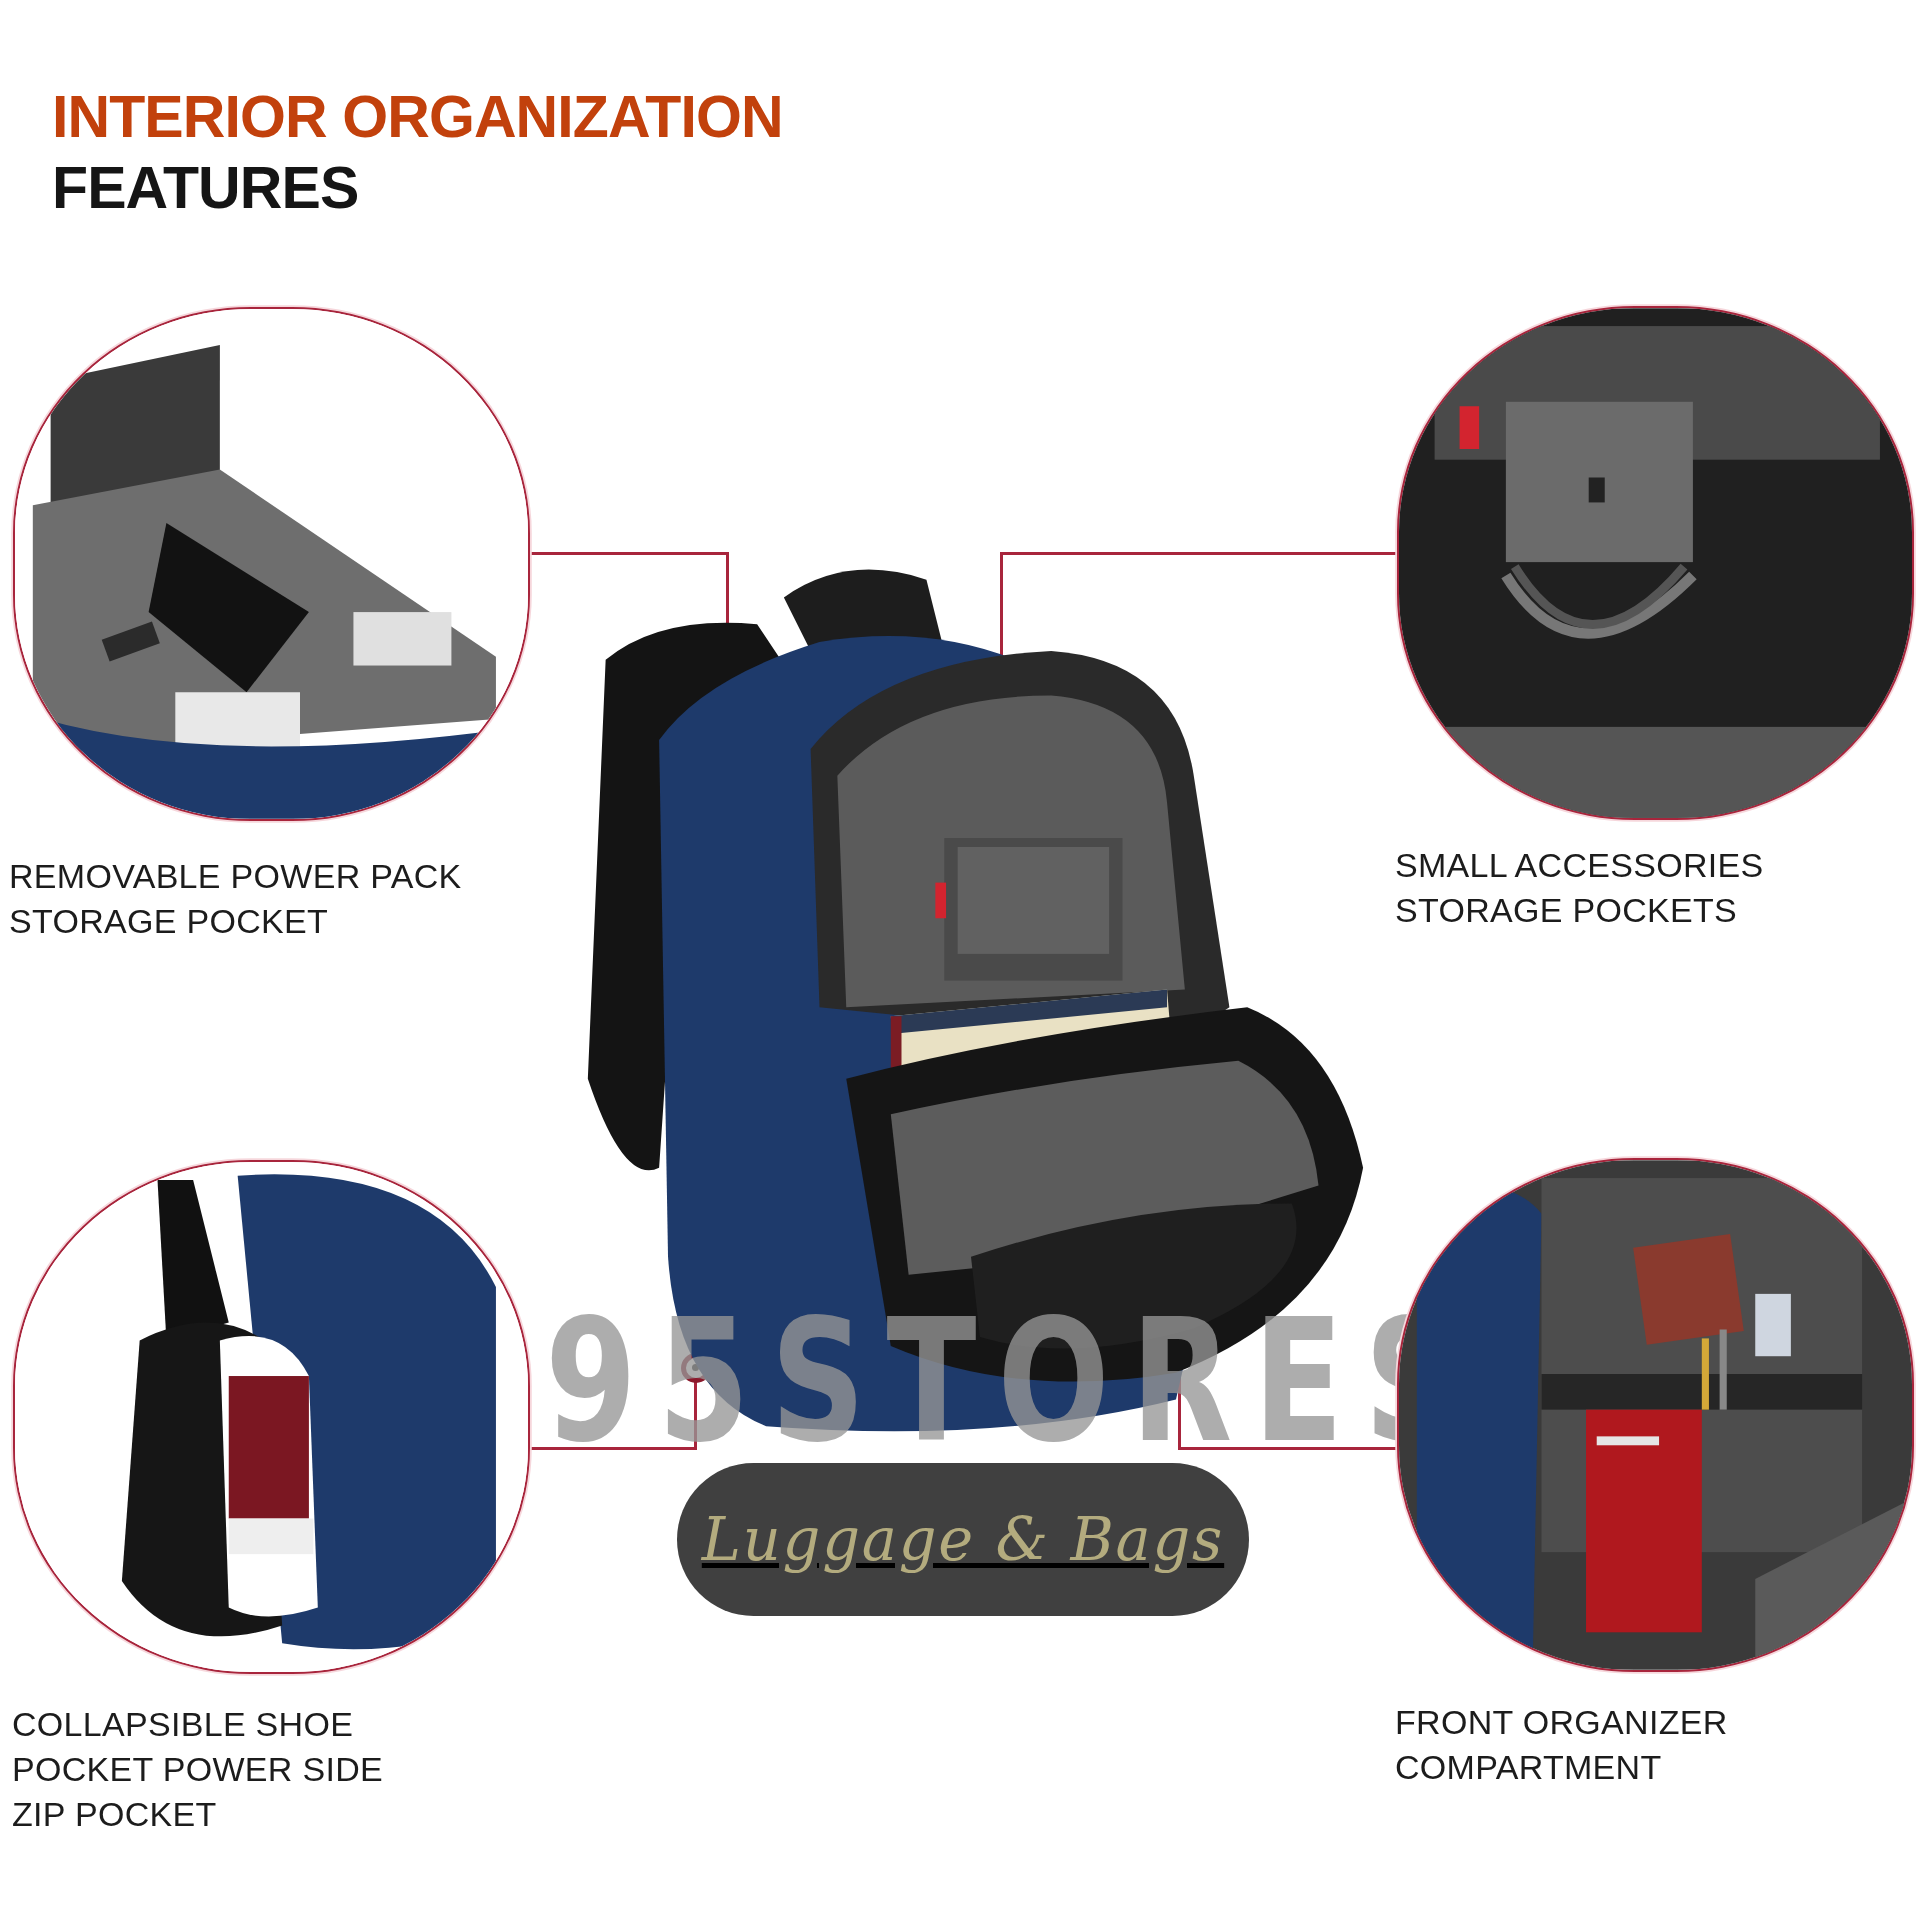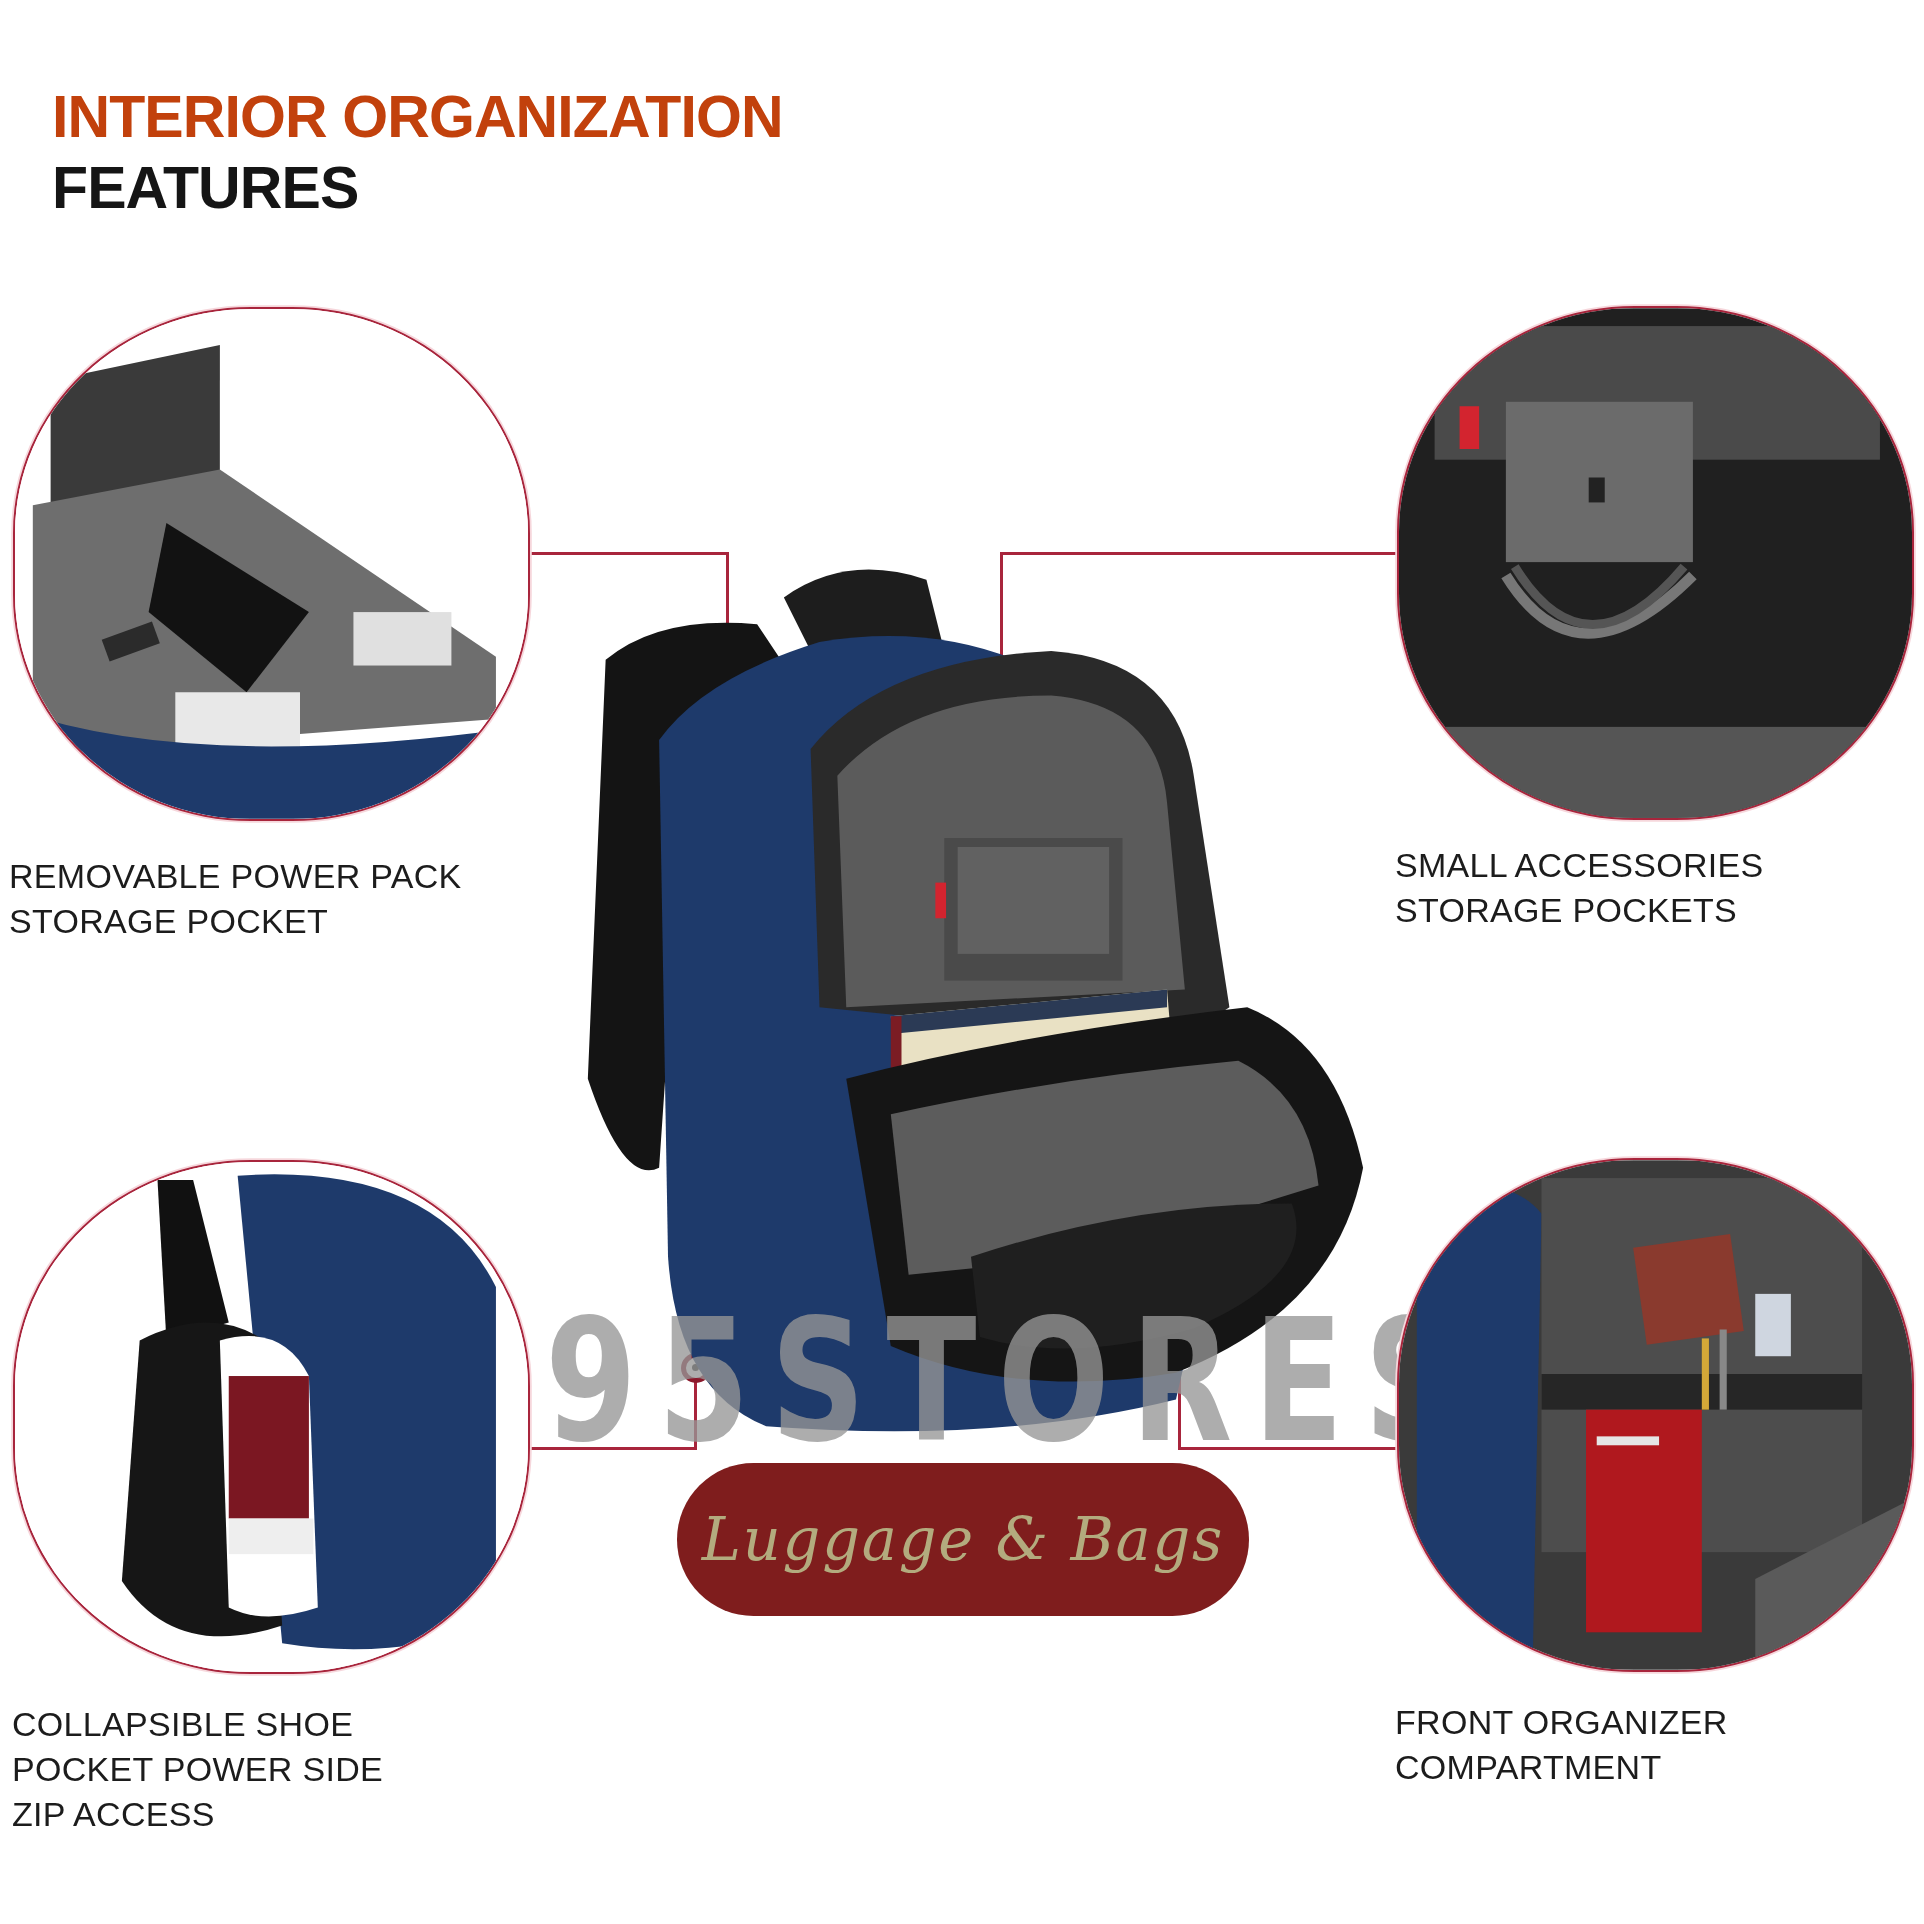--- a/index.html
+++ b/index.html
@@ -20,21 +20,21 @@
   .lab-bl { left:12px; width:526px; top:1702px; }
   .lab-br { left:1395px; width:517px; top:1700px; }
 
   .line { position:absolute; background:#a8253c; }
   .dot { position:absolute; width:30px; height:30px; border-radius:50%; background:#fff; border:5.3px solid #8b1a2c; box-sizing:border-box; }
   .dot::after { content:""; position:absolute; left:6.2px; top:6.2px; width:7.1px; height:7.1px; border-radius:50%; background:#222; }
 
   .bag { position:absolute; left:552px; top:544px; width:838px; height:900px; }
 
   .watermark { position:absolute; left:545px; top:1283px; font-family:"DejaVu Sans", sans-serif; font-weight:700; font-size:169px; letter-spacing:27px; color:rgba(150,150,150,0.78); transform:scaleX(0.78); transform-origin:left top; white-space:nowrap; }
-  .badge { position:absolute; left:677px; top:1463px; width:572px; height:153px; border-radius:77px; background:#7f1d1d; display:flex; align-items:center; justify-content:center; }
+  .badge { position:absolute; left:677px; top:1463px; width:572px; height:153px; border-radius:77px; background:#404040; display:flex; align-items:center; justify-content:center;text-decoration:underline; }
   .badge span { font-family:"DejaVu Serif", serif; font-style:italic; font-size:59px; color:#b3ab7e; letter-spacing:1.8px; }
 </style>
 </head>
 <body>
 
 <div class="title">
   <span class="l1">INTERIOR ORGANIZATION</span>
   <span class="l2">FEATURES</span>
 </div>
 
@@ -115,21 +115,21 @@
     <path d="M250 15 Q470 0 540 140 L540 520 Q420 560 300 540 Z" fill="#1e3a6b"></path>
     <path d="M140 200 Q220 160 280 200 L300 520 Q180 560 120 470 Z" fill="#161616"></path>
     <path d="M230 200 Q300 180 330 240 L340 500 Q280 520 240 500 Z" fill="#ffffff"></path>
     <rect x="240" y="240" width="90" height="160" fill="#7b1722"></rect>
     <rect x="240" y="400" width="95" height="40" fill="#eeeeee"></rect>
   </svg>
 </div>
 <div class="label lab-bl">
   <div>COLLAPSIBLE SHOE</div>
   <div>POCKET POWER SIDE</div>
-  <div>ZIP ACCESS</div>
+  <div>ZIP POCKET</div>
 </div>
 
 <div class="callout br">
   <svg width="513" height="510" viewBox="0 0 576 572">
     <rect x="0" y="0" width="576" height="572" fill="#3a3a3a"></rect>
     <path d="M20 40 Q120 10 160 60 L150 570 L20 570 Z" fill="#1e3a6b"></path>
     <rect x="160" y="20" width="360" height="420" fill="#4d4d4d"></rect>
     <rect x="270" y="90" width="110" height="110" fill="#8a3a2e" transform="rotate(-8 325 145)"></rect>
     <rect x="400" y="150" width="40" height="70" fill="#cfd6e0"></rect>
     <rect x="160" y="240" width="360" height="40" fill="#262626"></rect>

